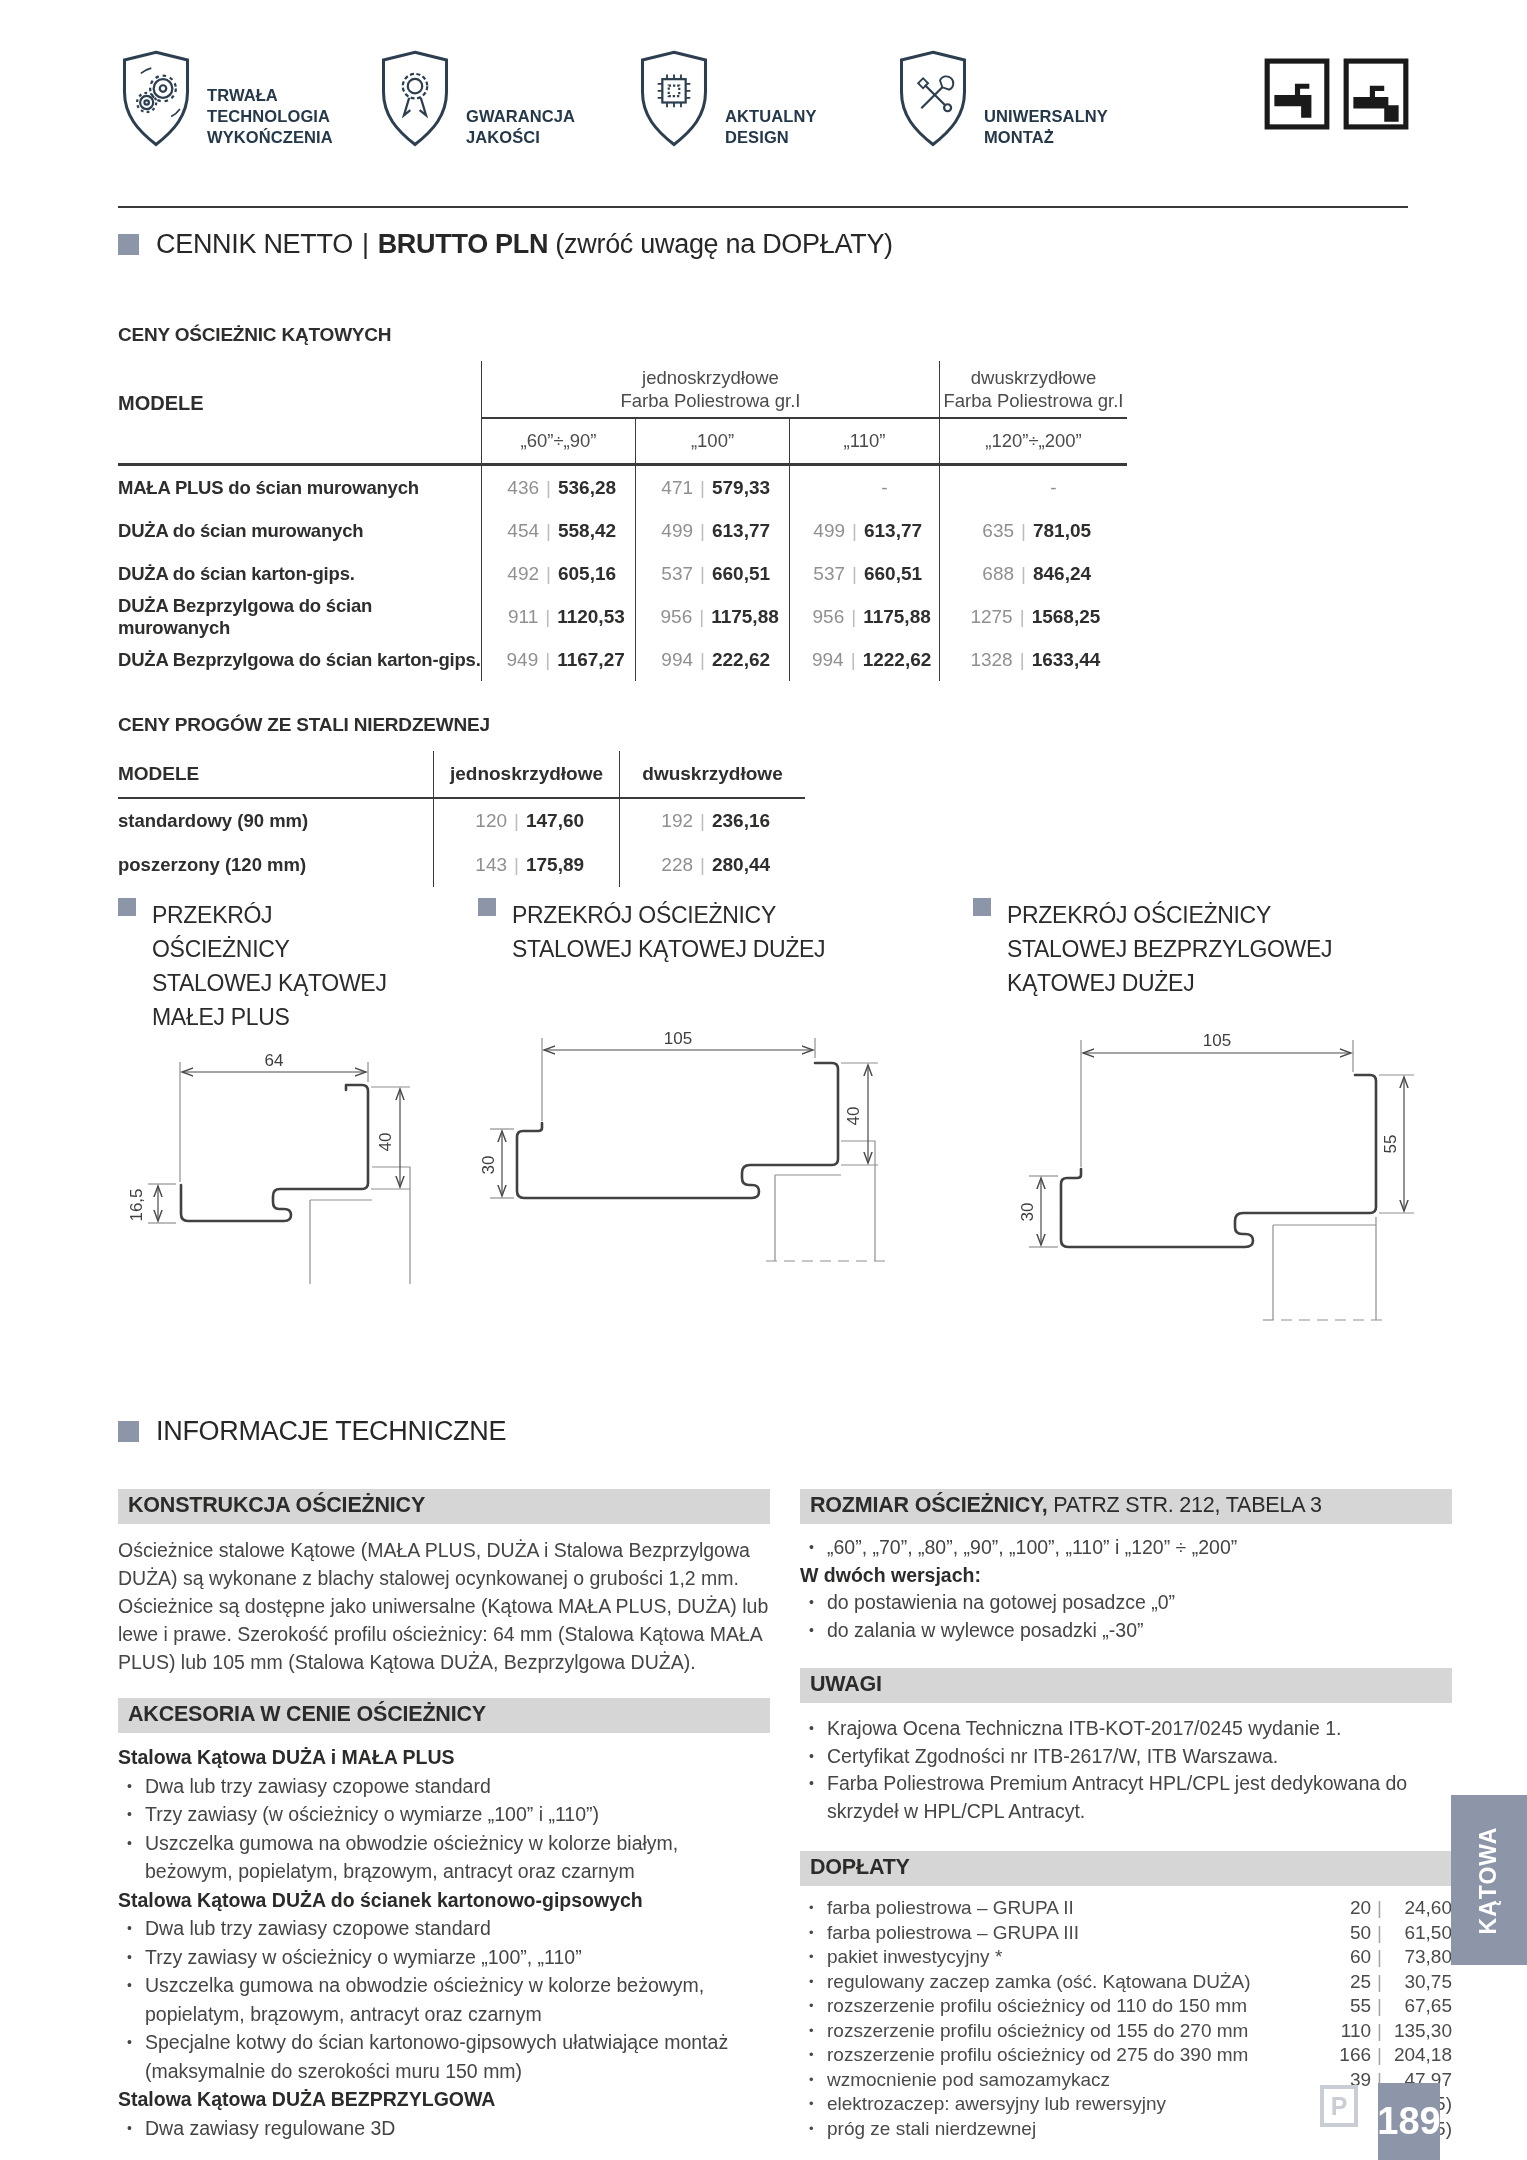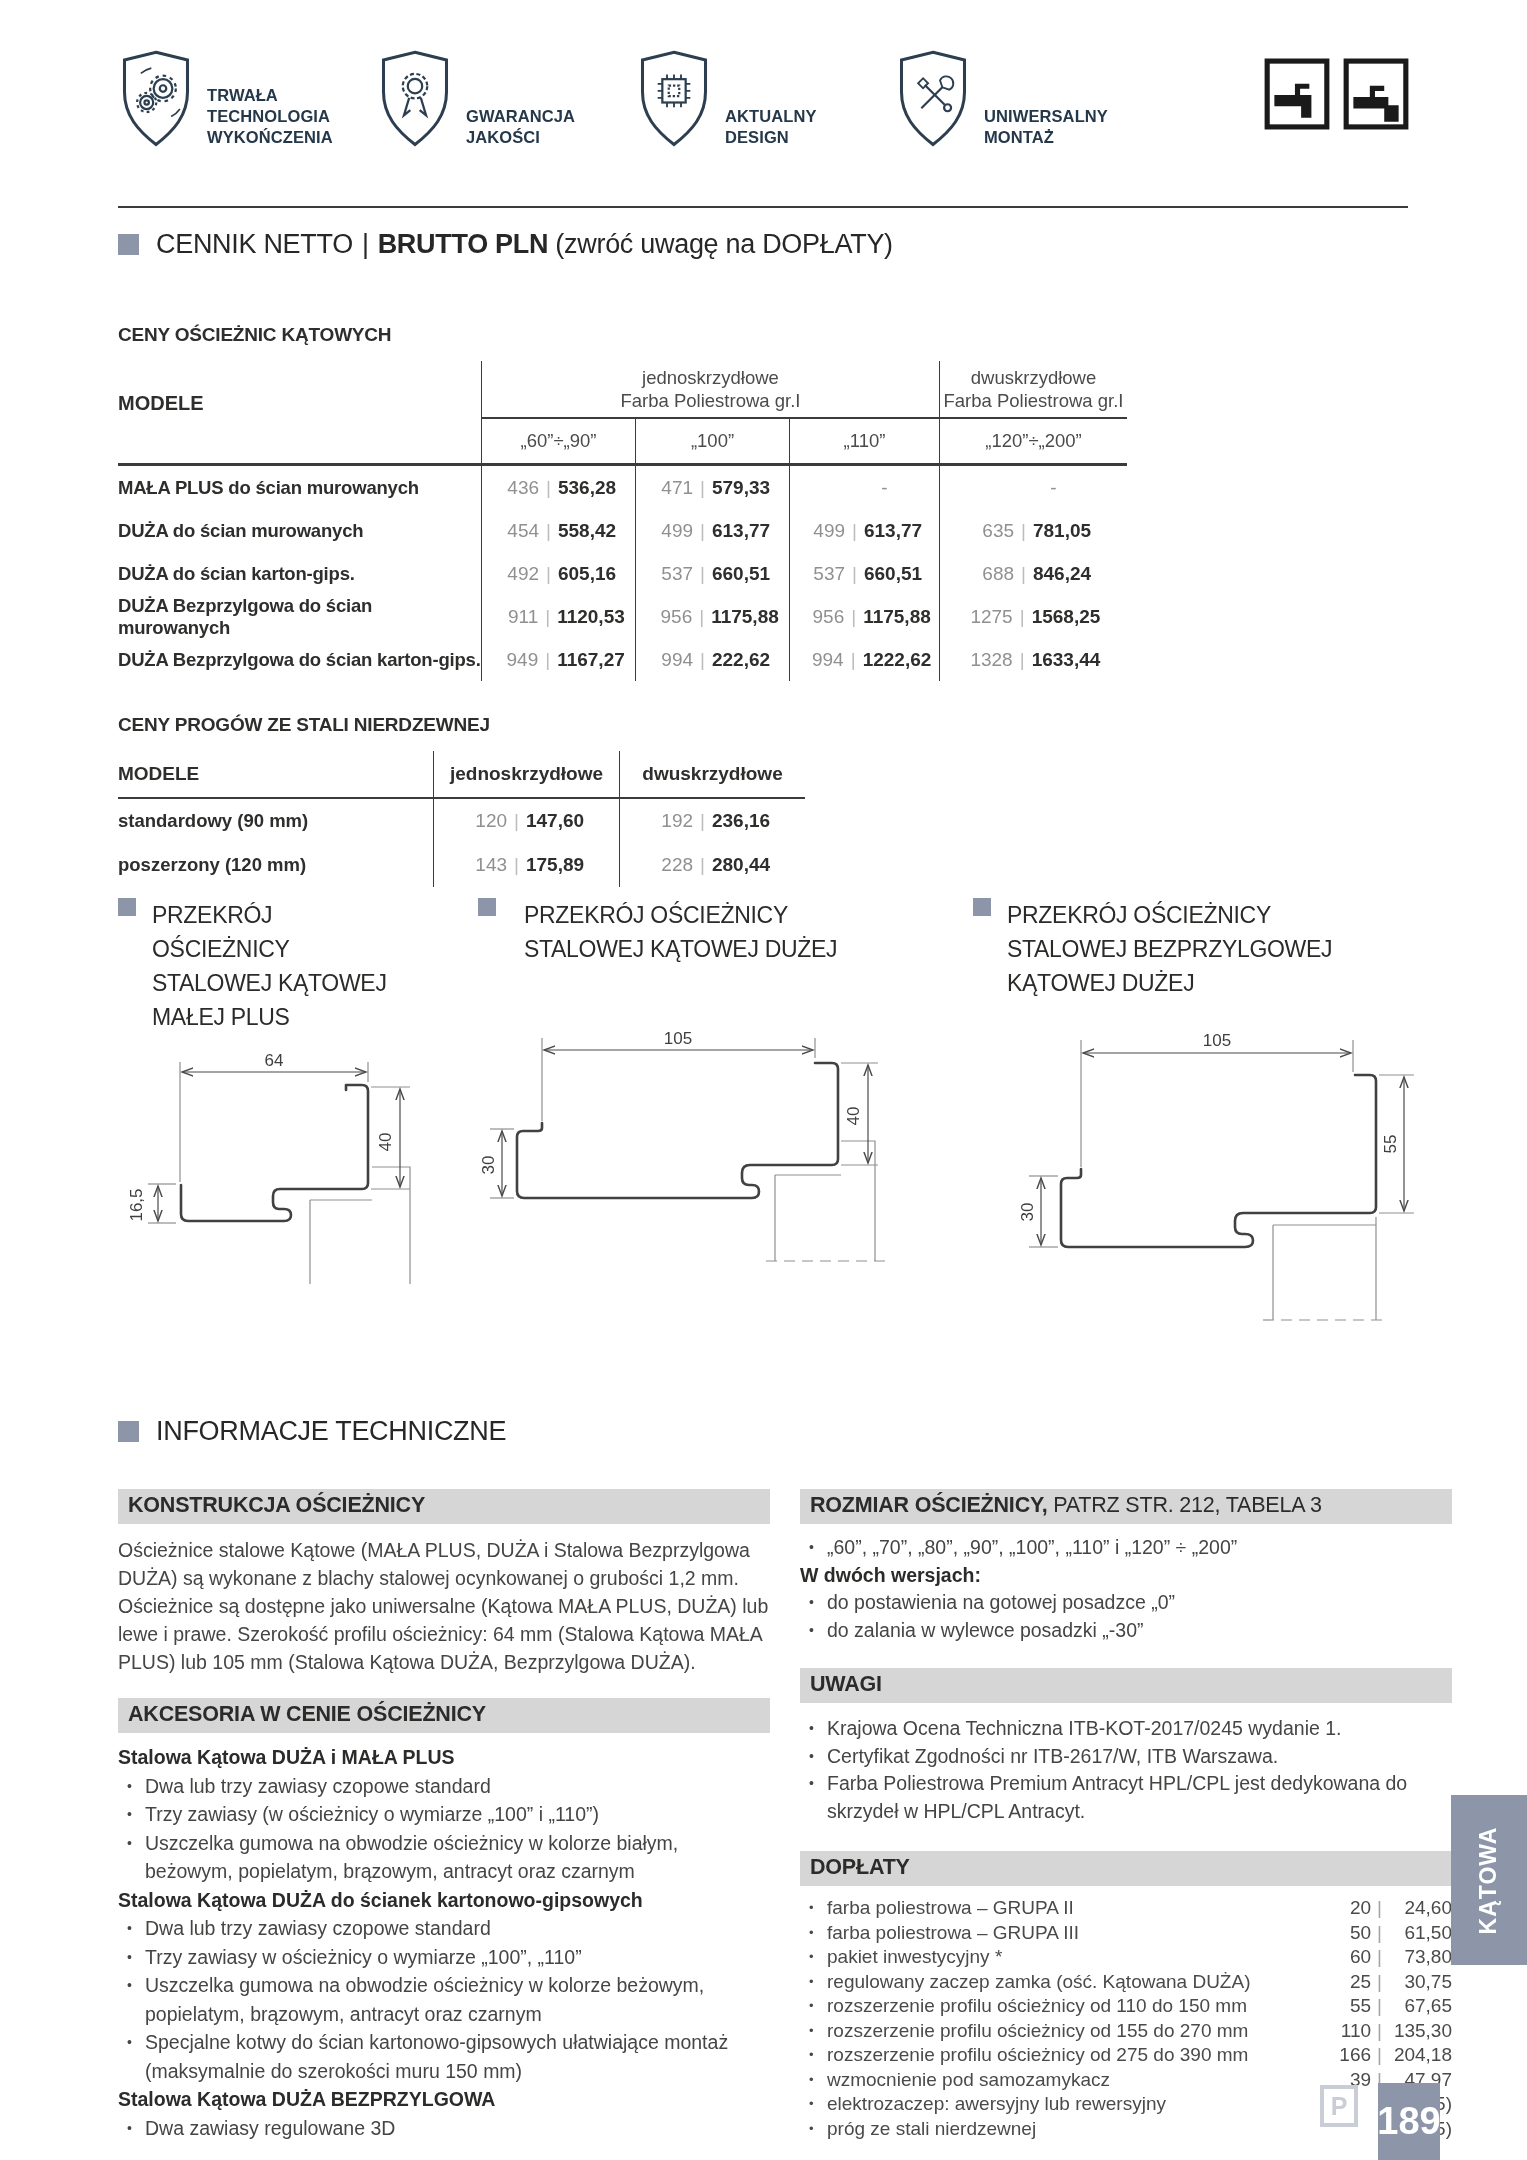--- a/index.html
+++ b/index.html
@@ -62,21 +62,21 @@
   .t2row.head .cell.cn{justify-content:center;}
   .t2row.drow2{height:44px;}
   .t2row .rl{font-weight:bold;font-size:18.5px;color:var(--dark);display:flex;align-items:center;}
 
   
   .xsect{position:absolute;left:118px;top:898px;display:flex;gap:40px;}
   .xs-col{display:flex;flex-direction:column;}
   .xs-col1{width:320px;} .xs-col2{width:455px;} .xs-col3{width:480px;}
   .xs-title{display:flex;gap:16px;min-height:112px;}
   .xs-title .tx{font-size:23px;line-height:34px;color:#2b2b2a;letter-spacing:-.3px;}
-  .xs-col1 .tx{max-width:235px;} .xs-col2 .tx{max-width:330px;margin-left:12px;} .xs-col3 .tx{max-width:355px;}
+  .xs-col1 .tx{max-width:235px;} .xs-col2 .tx{max-width:330px;} .xs-col3 .tx{max-width:355px;}
   .xs-draw{margin-top:18px;}
   .dim-t{font-size:17px;fill:#3f3f3e;}
 
   
   .info{position:absolute;left:118px;top:1416px;width:1334px;}
   .info-head{display:flex;align-items:center;gap:17px;}
   .info-head .tx{font-size:27px;color:#272727;letter-spacing:-.3px;}
   .info-cols{display:flex;gap:30px;margin-top:42px;}
   .icol{width:652px;}
   .band{background:var(--band);font-weight:bold;font-size:21.5px;color:#2b2b2a;padding:4px 10px 6px;letter-spacing:-.2px;}

